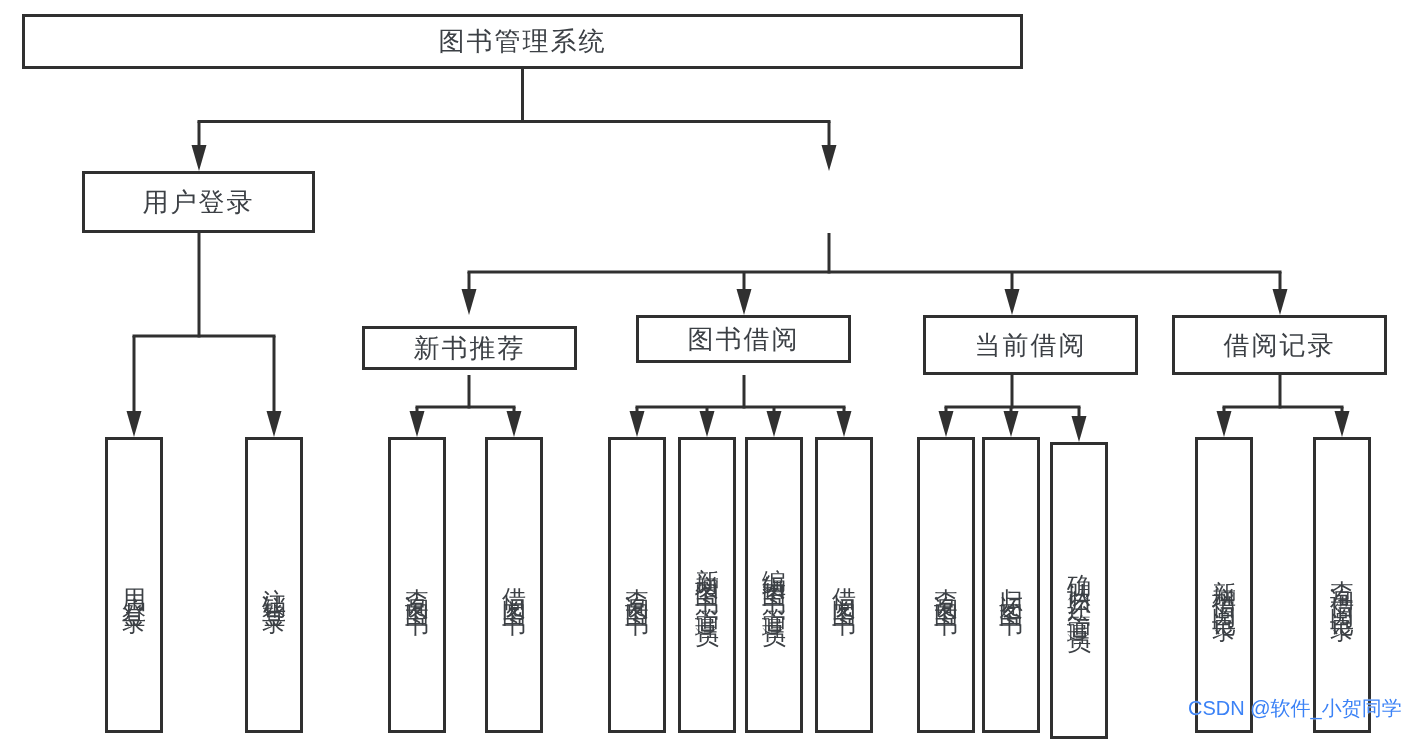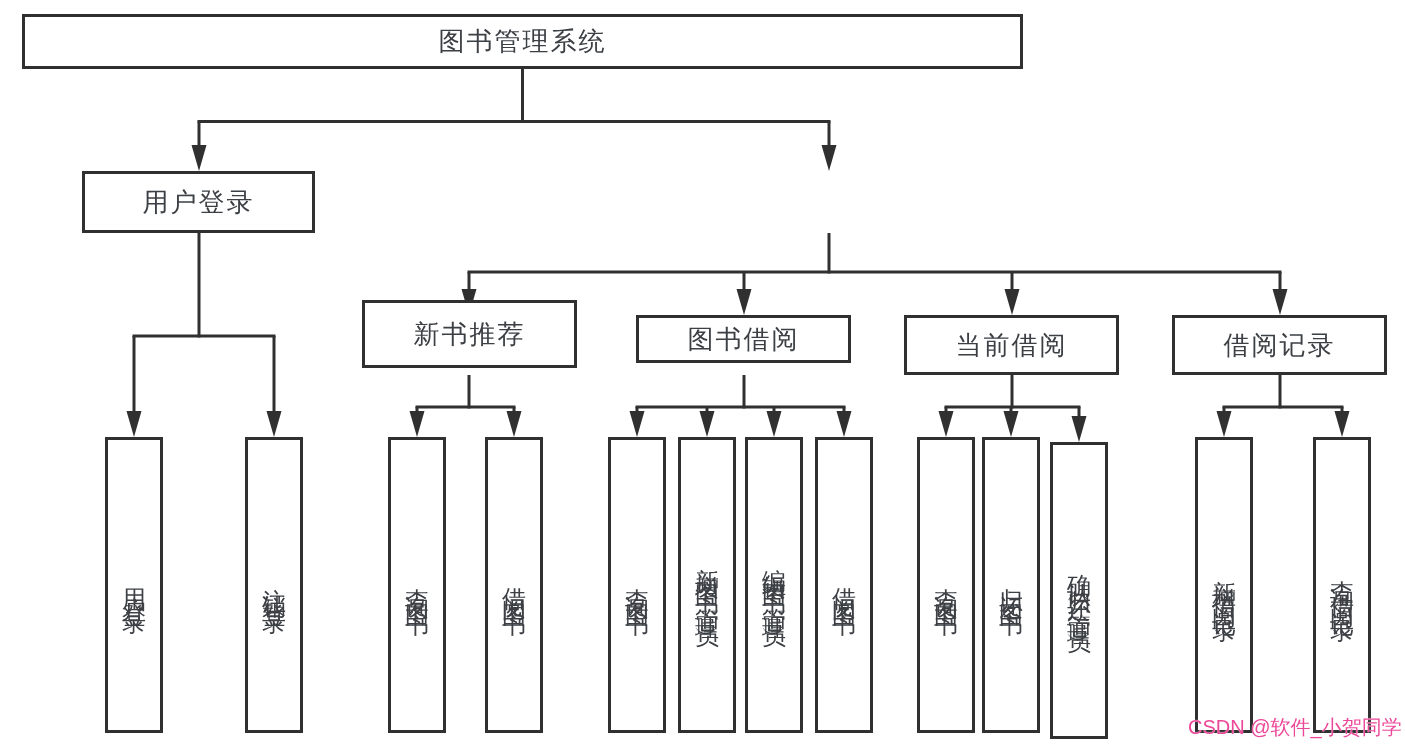--- a/index.html
+++ b/index.html
@@ -45,24 +45,24 @@
     writing-mode: vertical-lr;
     text-orientation: mixed;
     font-size: 24px;
     letter-spacing: 8px;
     color: #3c4045;
     line-height: 1;
   }
   #watermark {
     position: absolute;
     left: 1188px;
-    top: 714px;
+    top: 695px;
     z-index: 3;
     font-size: 20px;
-    color: #ec4899;
+    color: #3b82f6;
     white-space: nowrap;
     text-shadow: 0 0 1px #ffffff;
   }
 </style>
 </head>
 <body>
 
 <div id="stage">
 
   <svg id="connectors" viewBox="0 0 1405 747" xmlns="http://www.w3.org/2000/svg">
@@ -132,27 +132,27 @@
   </svg>
 
   <div class="node" style="left:22px;top:14px;width:1001px;height:55px">
     <span class="hlabel">图书管理系统</span>
   </div>
 
   <div class="node" style="left:82px;top:171px;width:233px;height:62px">
     <span class="hlabel">用户登录</span>
   </div>
 
-  <div class="node" style="left:362px;top:300px;width:215px;height:68px">
+  <div class="node" style="left:362px;top:326px;width:215px;height:44px">
     <span class="hlabel">新书推荐</span>
   </div>
   <div class="node" style="left:636px;top:315px;width:215px;height:48px">
     <span class="hlabel">图书借阅</span>
   </div>
-  <div class="node" style="left:904px;top:315px;width:215px;height:60px">
+  <div class="node" style="left:923px;top:315px;width:215px;height:60px">
     <span class="hlabel">当前借阅</span>
   </div>
   <div class="node" style="left:1172px;top:315px;width:215px;height:60px">
     <span class="hlabel">借阅记录</span>
   </div>
 
   <div class="node leaf" style="left:105px;top:437px">
     <span class="vlabel">用户登录</span>
   </div>
   <div class="node leaf" style="left:245px;top:437px">

